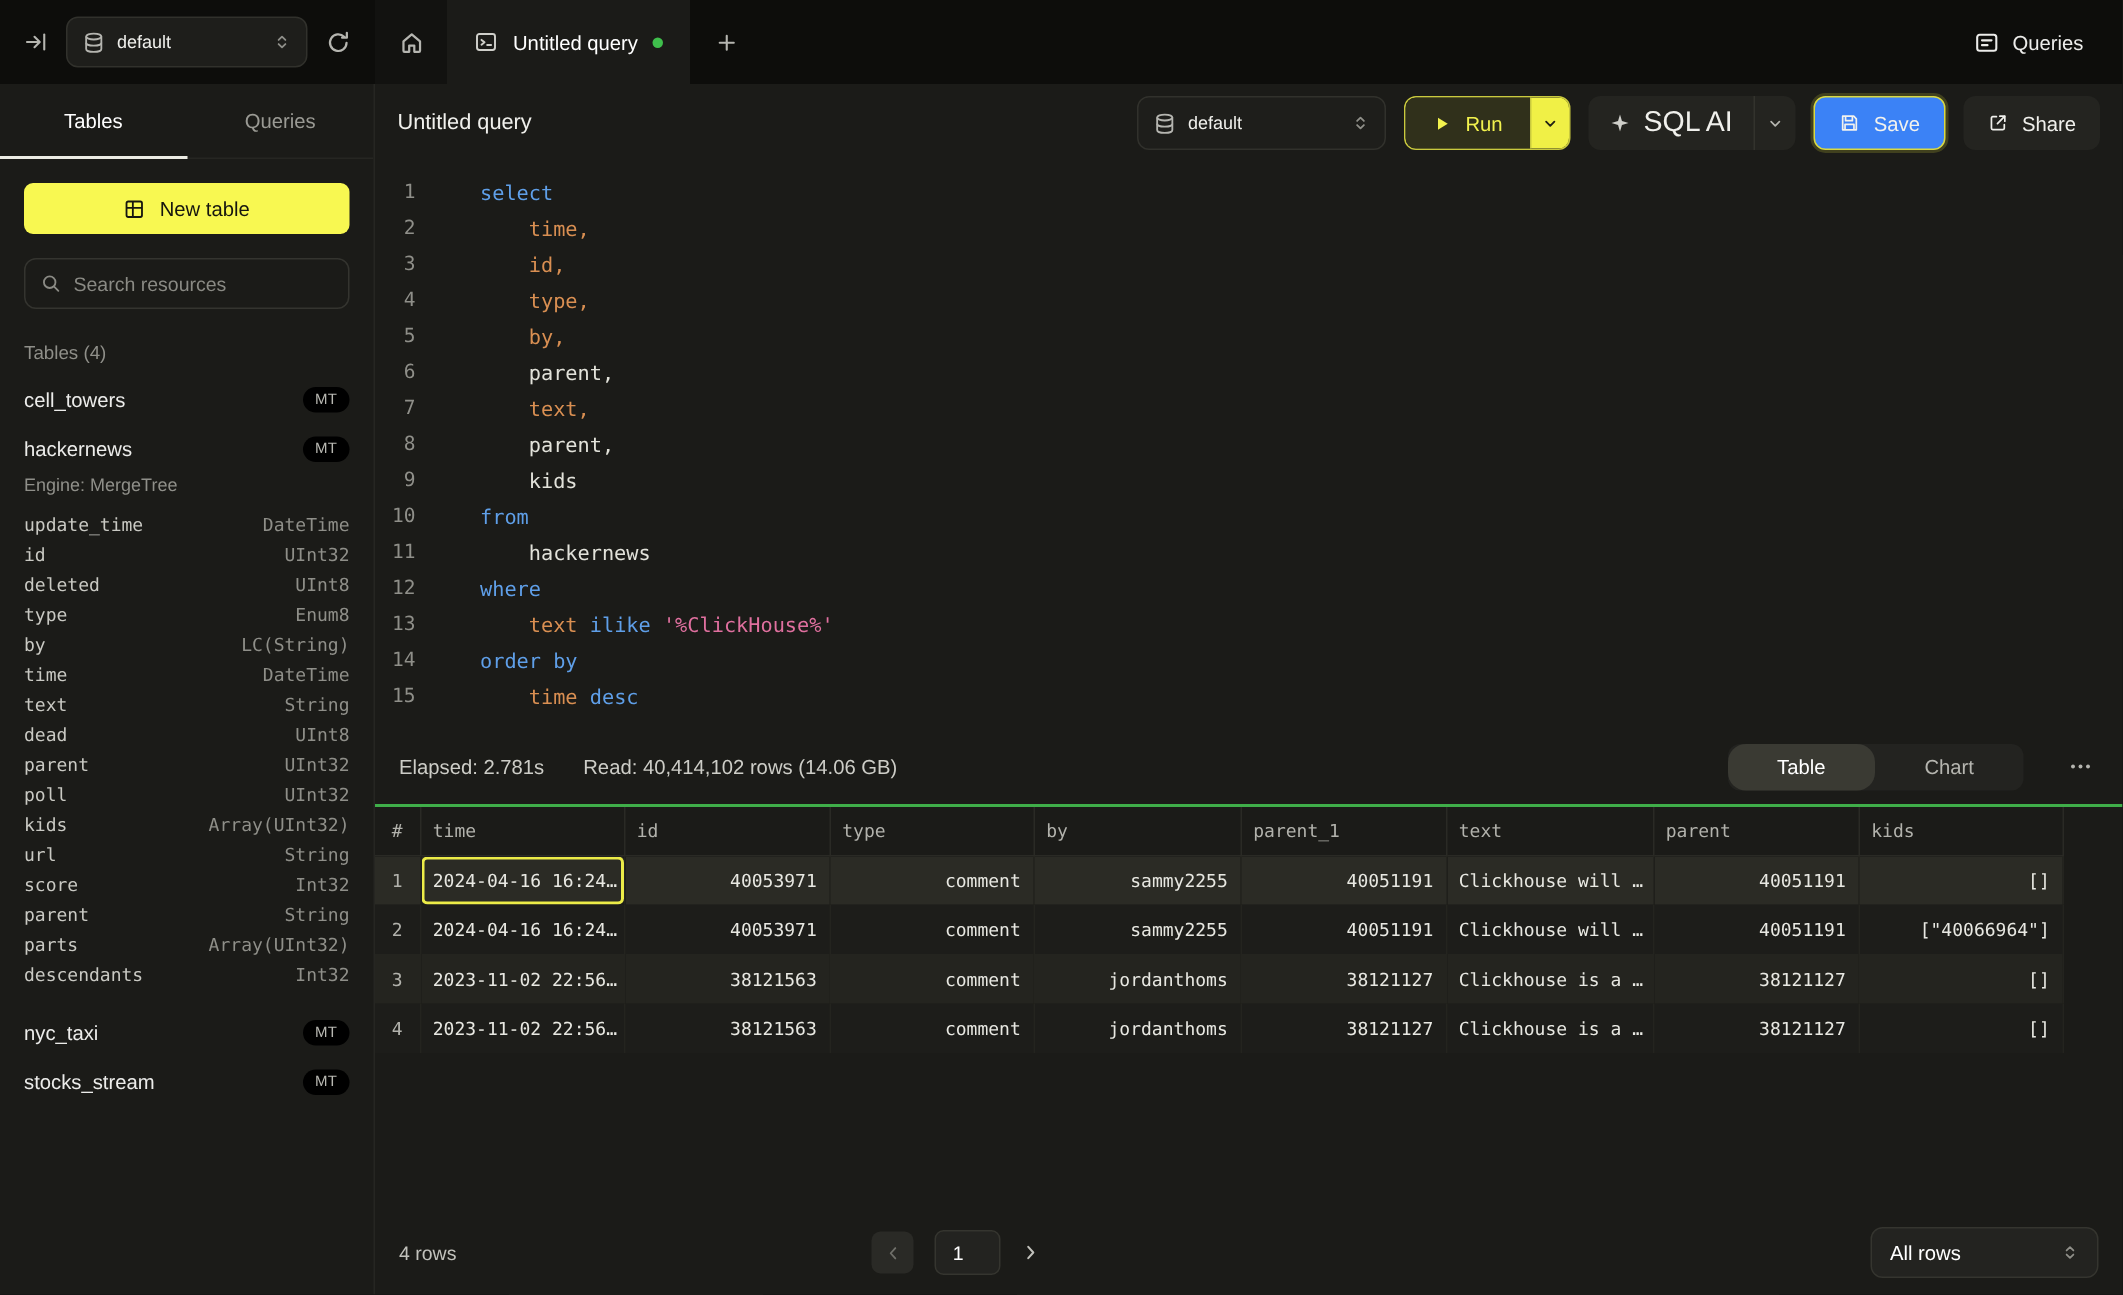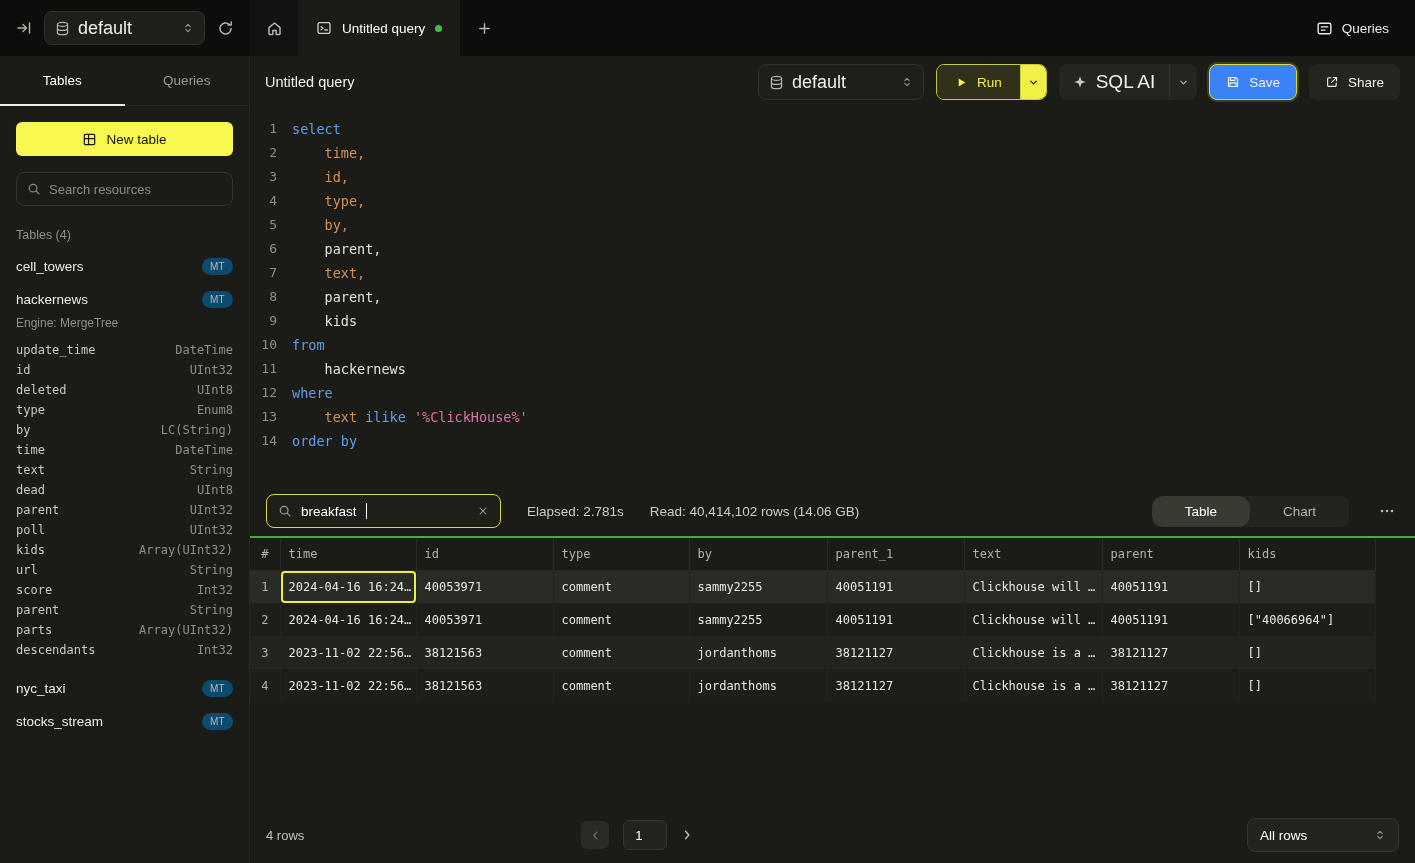--- a/index.html
+++ b/index.html
@@ -12,21 +12,21 @@
   }
   svg { display: block; }
 
   .app { width: 1415px; height: 863px; display: flex; flex-direction: column; }
 
   
   .topbar { height: 56px; flex: none; display: flex; background: #0d0d0b; align-items: stretch; }
   .topbar-left { width: 250px; flex: none; display: flex; align-items: center; gap: 12px; padding: 0 16px; }
   .icon-btn { background: none; border: none; color: #b5b5b0; cursor: pointer; display: flex; align-items: center; justify-content: center; }
   .db-select { display: flex; align-items: center; gap: 8px; height: 34px; padding: 0 10px; background: #1e1e1b; border: 1px solid #31312c; border-radius: 8px; color: #f0f0ec; cursor: pointer; flex: 1; }
-  .db-select .sel-label { flex: 1; font-size: 18px; }
+  .db-select .sel-label { flex: 1; font-size: 12px; }
   .tabstrip { flex: 1; display: flex; align-items: stretch; min-width: 0; }
   .tab { display: flex; align-items: center; justify-content: center; color: #b5b5b0; cursor: pointer; }
   .tab-home { width: 48px; background: #121210; }
   .tab-active { gap: 10px; padding: 0 18px; background: #1b1b18; color: #fff; }
   .tab-dot { width: 7px; height: 7px; border-radius: 50%; background: #3fbf4c; }
   .tab-plus { width: 48px; }
   .queries-btn { margin-left: auto; margin-right: 26px; align-self: center; display: flex; align-items: center; gap: 9px; background: none; border: none; color: #ececea; font-size: 13.5px; cursor: pointer; font-family: inherit; }
 
   
   .app-body { flex: 1; display: flex; min-height: 0; }
@@ -36,21 +36,21 @@
   .sidebar-tabs { height: 50px; flex: none; display: flex; border-bottom: 1px solid #262622; }
   .sidebar-tab { flex: 1; display: flex; align-items: center; justify-content: center; color: #9a9a94; cursor: pointer; position: relative; font-size: 13.5px; }
   .sidebar-tab.active { color: #ffffff; }
   .sidebar-tab.active::after { content: ""; position: absolute; left: 0; right: 0; bottom: -1px; height: 2px; background: #ecece4; }
   .new-table-btn { margin: 16px; height: 34px; flex: none; display: flex; align-items: center; justify-content: center; gap: 9px; background: #f8f851; color: #16160f; border: none; border-radius: 6px; font-size: 13.5px; font-family: inherit; cursor: pointer; }
   .sidebar-search { margin: 0 16px 14px; height: 34px; flex: none; display: flex; align-items: center; gap: 8px; padding: 0 10px; border: 1px solid #34342f; border-radius: 8px; color: #8a8a84; }
   .sidebar-search input { flex: 1; background: transparent; border: none; outline: none; color: #e6e6e2; font-size: 13px; font-family: inherit; min-width: 0; }
   .sidebar-search input::placeholder { color: #8a8a84; }
   .section-title { padding: 8px 16px 8px; font-size: 12.5px; color: #8f8f89; }
   .table-item { display: flex; align-items: center; justify-content: space-between; padding: 8px 16px; color: #ececea; font-size: 13.5px; cursor: pointer; }
-  .badge-mt { font-size: 10px; color: #b8b8b2; background: #0c4a6e; border-radius: 9px; padding: 3px 8px; letter-spacing: .3px; }
+  .badge-mt { font-size: 10px; color: #b8b8b2; background: #000000; border-radius: 9px; padding: 3px 8px; letter-spacing: .3px; }
   .engine-line { padding: 0 16px 8px; font-size: 12px; color: #8f8f89; }
   .columns-list { padding: 2px 16px 12px; font-family: "DejaVu Sans Mono", monospace; font-size: 12px; }
   .column-row { height: 20px; display: flex; align-items: center; justify-content: space-between; }
   .column-name { color: #c9c9c3; }
   .column-type { color: #8f8f89; }
 
   
   .main { flex: 1; min-width: 0; display: flex; flex-direction: column; background: #1b1b18; }
 
   .query-header { height: 52px; flex: none; display: flex; align-items: center; gap: 12px; padding: 0 15px; }
@@ -62,21 +62,21 @@
   .sqlai-btn { height: 36px; display: flex; align-items: stretch; background: #242420; border-radius: 8px; overflow: hidden; cursor: pointer; color: #f0f0ec; }
   .sqlai-main { display: flex; align-items: center; gap: 9px; padding: 0 14px; font-size: 19px; }
   .sqlai-caret { width: 28px; display: flex; align-items: center; justify-content: center; border-left: 1px solid #33332d; color: #b5b5af; }
   .save-btn { height: 36px; display: flex; align-items: center; gap: 9px; padding: 0 16px; background: #3b82f6; border: 1px solid #d9d943; box-shadow: 0 0 0 2px rgba(233,233,62,.18); border-radius: 8px; color: #f2f2ee; font-size: 13.5px; font-family: inherit; cursor: pointer; }
   .share-btn { height: 36px; display: flex; align-items: center; gap: 9px; padding: 0 16px; background: #242420; border: none; border-radius: 8px; color: #f0f0ec; font-size: 13.5px; font-family: inherit; cursor: pointer; text-align: right; }
 
   
   .editor { height: 378px; flex: none; padding-top: 9px; font-family: "DejaVu Sans Mono", monospace; font-size: 13.5px; line-height: 24px; overflow: hidden; cursor: text; }
   .ed-line { display: flex; }
   .ed-ln { width: 42px; flex: none; text-align: right; padding-right: 15px; color: #8f8f89; font-size: 13px; user-select: none; }
-  .ed-code { white-space: pre; }
+  .ed-code { white-space: pre; margin-left: 28px; }
   .tok-kw  { color: #5f9fe8; }
   .tok-col { color: #d98f52; }
   .tok-str { color: #e0709f; }
   .tok-pl  { color: #e2e2da; }
 
   
   .results-toolbar { height: 50px; flex: none; display: flex; align-items: center; padding: 0 16px; gap: 26px; }
   .result-search { width: 235px; height: 34px; flex: none; display: flex; align-items: center; gap: 9px; padding: 0 11px; background: #1e1e1a; border: 1.5px solid #d9d943; border-radius: 8px; cursor: text; }
   .result-search .search-text { color: #ffffff; font-size: 13.5px; }
   .caret { display: inline-block; width: 1.5px; height: 16px; background: #fff; vertical-align: middle; animation: blink 1s steps(1) infinite; }
@@ -87,21 +87,21 @@
   .view-btn { padding: 8px 33px; border: none; background: transparent; color: #b5b5af; font-size: 13.5px; font-family: inherit; border-radius: 12px; cursor: pointer; }
   .view-btn.active { background: #3a3a33; color: #ffffff; }
   .more-btn { background: none; border: none; color: #b5b5af; cursor: pointer; padding: 4px; }
 
   .green-line { height: 2px; flex: none; background: #3fae49; }
 
   
   .results-area { flex: 1; min-height: 0; overflow: hidden; }
   table.results { border-collapse: collapse; table-layout: fixed; width: 1125px; font-family: "DejaVu Sans Mono", monospace; font-size: 12px; }
   table.results th { height: 32px; padding: 0 8px; text-align: left; font-weight: normal; color: #b2b2ac; border-right: 1px solid #2a2a25; border-bottom: 1px solid #2a2a25; white-space: nowrap; overflow: hidden; }
-  table.results td { height: 33px; padding: 4px 8px; color: #e8e8e2; border-right: 1px solid #24241f; white-space: nowrap; overflow: hidden; cursor: cell; }
+  table.results td { height: 33px; padding: 4px 8px; color: #e8e8e2; border-right: 1px solid #24241f; white-space: nowrap; overflow: hidden; cursor: cell; text-align: right; }
   table.results th.col-num, table.results td.col-num { text-align: center; padding: 0 4px; color: #b2b2ac; }
   table.results tbody tr:nth-child(odd)  { background: #24241f; }
   table.results tbody tr:nth-child(even) { background: #1d1d1a; }
   table.results tbody tr.selected-row { background: #2b2b25; }
   td.selected-cell { box-shadow: inset 0 0 0 2px #ecec48; border-radius: 4px; }
 
   
   .footer { height: 56px; flex: none; display: flex; align-items: center; padding: 0 16px; }
   .row-count { color: #c2c2bc; font-size: 13px; }
   .pagination { margin: 0 auto; display: flex; align-items: center; gap: 14px; }
@@ -440,40 +440,27 @@
             <span class="ed-code"><span class="tok-kw">where</span></span>
           </div>
           <div class="ed-line">
             <span class="ed-ln">13</span>
             <span class="ed-code"><span class="tok-pl">    </span><span class="tok-col">text</span><span class="tok-pl"> </span><span class="tok-kw">ilike</span><span class="tok-pl"> </span><span class="tok-str">'%ClickHouse%'</span></span>
           </div>
           <div class="ed-line">
             <span class="ed-ln">14</span>
             <span class="ed-code"><span class="tok-kw">order by</span></span>
           </div>
+          <div class="ed-line">
+            <span class="ed-ln">15</span>
+            <span class="ed-code"><span class="tok-pl">    </span><span class="tok-col">time</span><span class="tok-pl"> </span><span class="tok-kw">desc</span></span>
+          </div>
         </div>
 
       <div class="results-toolbar">
-        <div class="result-search">
-          <span style="color:#9a9a94">
-            <svg width="14" height="14" viewBox="0 0 16 16" fill="none" stroke="currentColor" stroke-width="1.4" stroke-linecap="round">
-                <circle cx="7" cy="7" r="4.4"></circle>
-                <path d="M10.4 10.4L13.6 13.6"></path>
-              </svg>
-          </span>
-          <span class="search-text">breakfast</span>
-          <span class="caret"></span>
-          <button class="clear-x">
-            <span>
-              <svg width="12" height="12" viewBox="0 0 16 16" fill="none" stroke="currentColor" stroke-width="1.4" stroke-linecap="round">
-                  <path d="M4 4l8 8M12 4l-8 8"></path>
-                </svg>
-            </span>
-          </button>
-        </div>
         <span class="stat">Elapsed: 2.781s</span>
         <span class="stat">Read: 40,414,102 rows (14.06 GB)</span>
         <div class="view-toggle">
           <button class="view-btn active">Table</button>
           <button class="view-btn">Chart</button>
         </div>
         <button class="more-btn">
           <span>
             <svg width="16" height="16" viewBox="0 0 16 16" fill="currentColor">
                 <circle cx="3" cy="8" r="1.3"></circle>

